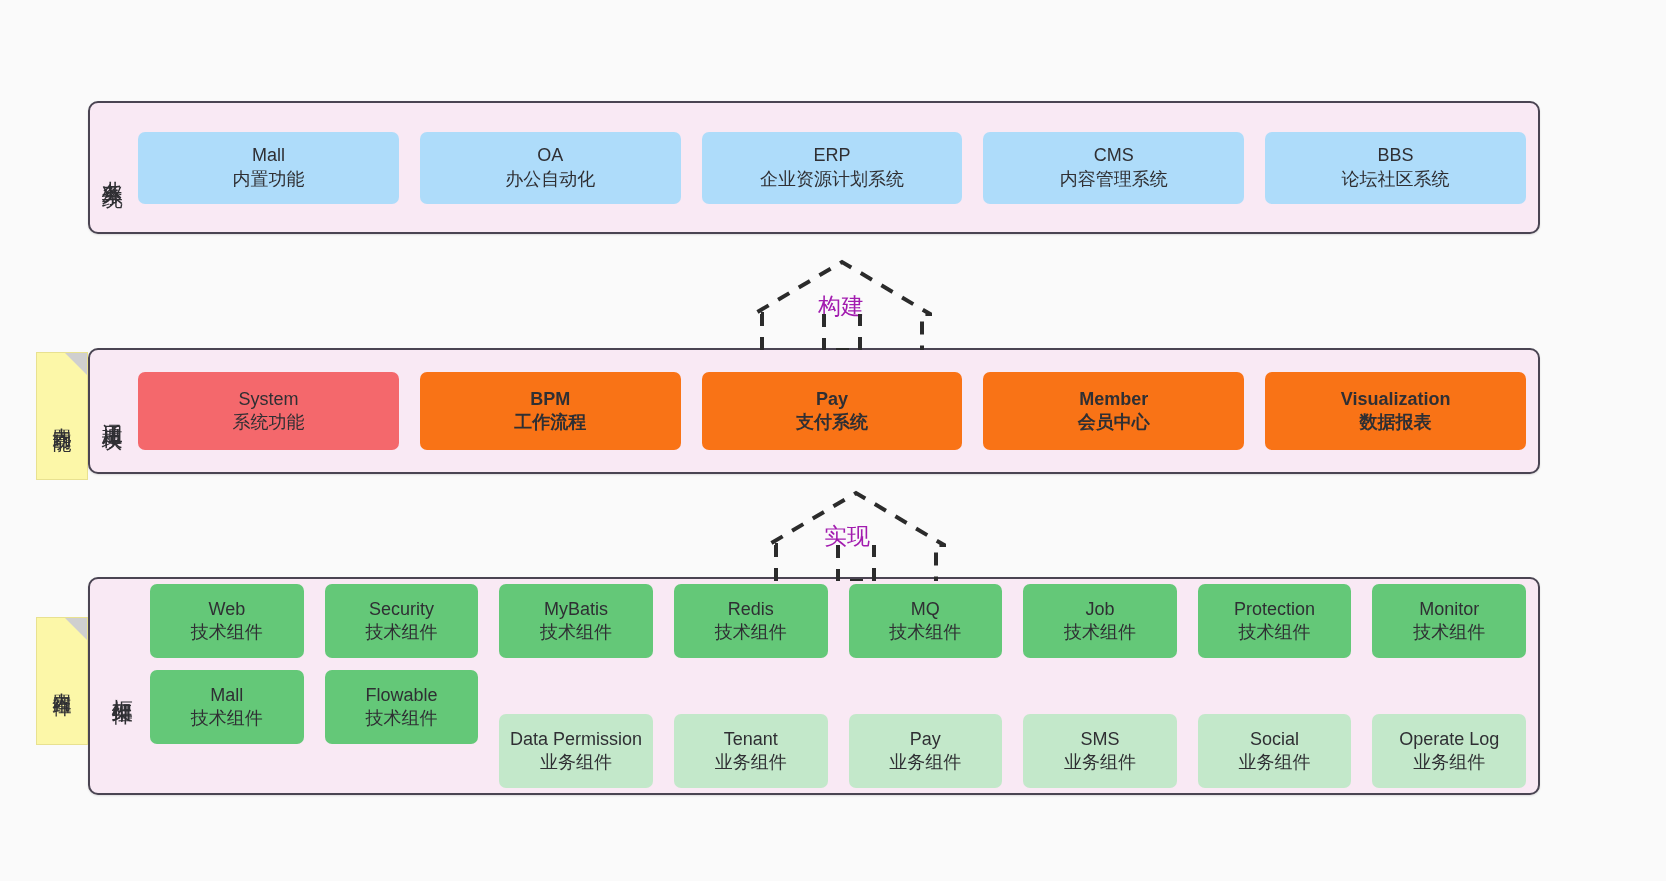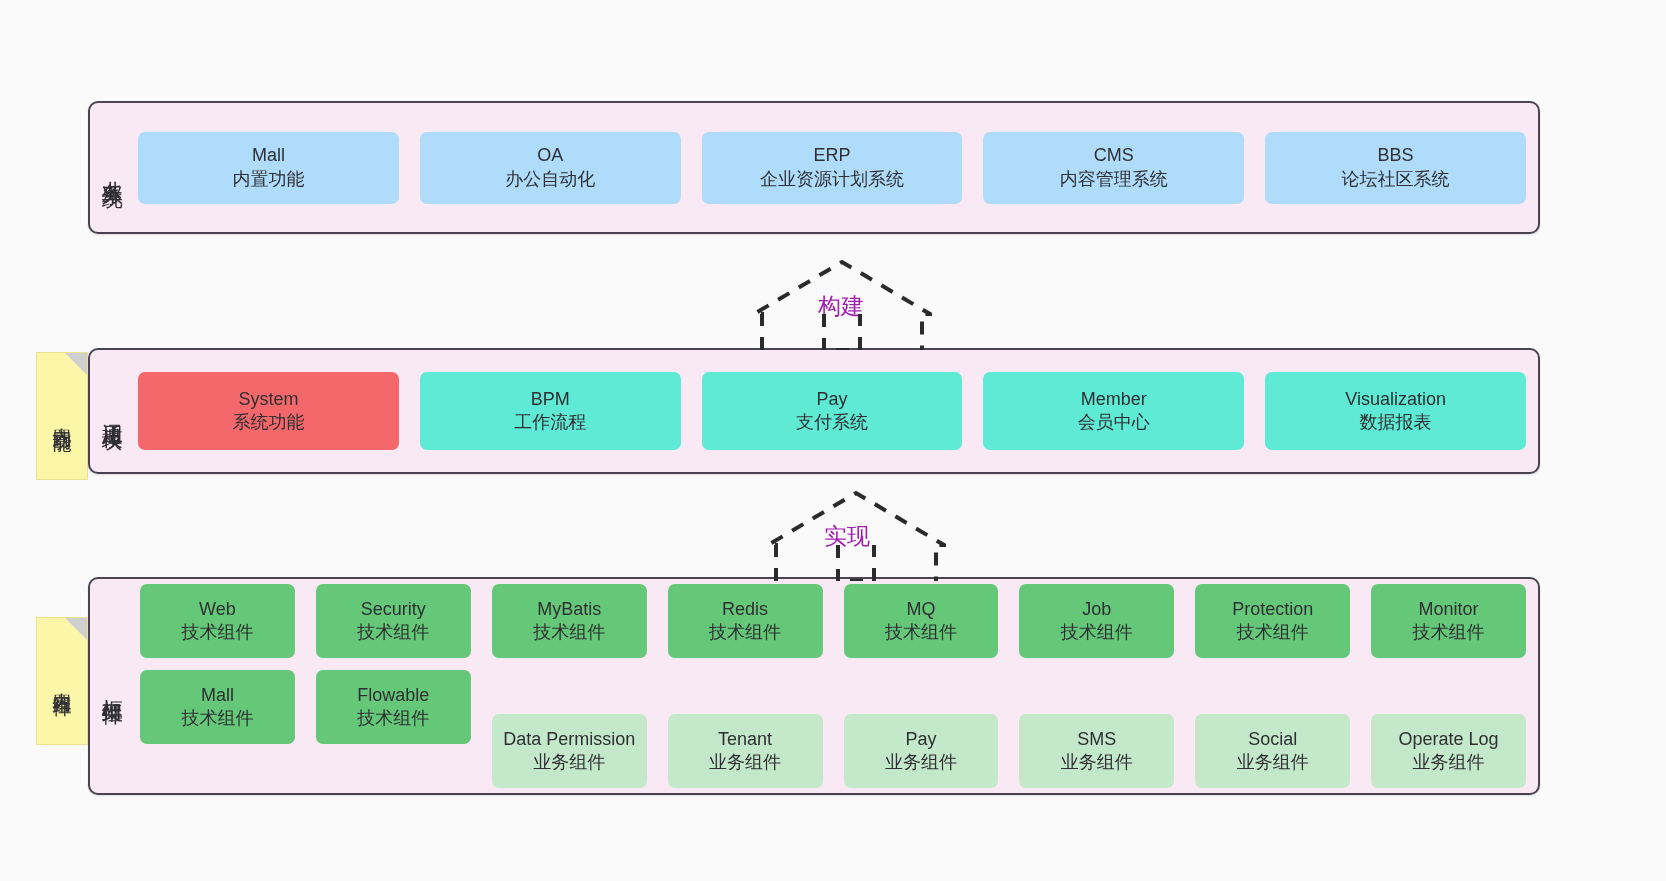--- a/index.html
+++ b/index.html
@@ -72,28 +72,28 @@
     padding: 4px 2px;
     box-sizing: border-box;
   }
   .cell .l1 { white-space: nowrap; }
   .cell .l2 { white-space: nowrap; }
   .cell.wrap .l1 { white-space: normal; }
 
   
   .c-blue        { background: #aedcfa; }
   .c-red         { background: #f4686c; }
-  .c-pink        { background: #5eead4; }
+  .c-pink        { background: #f97316; font-weight: bold; }
   .c-green       { background: #64c878; }
   .c-lightgreen  { background: #c3e8ca; margin-top: 44px; }
 
   
   #layer-business  { left: 88px;  top: 101px; width: 1452px; height: 133px; }
   #layer-common    { left: 88px;  top: 348px; width: 1452px; height: 126px; }
-  #layer-framework { left: 88px;  top: 577px; width: 1452px; height: 218px; }
+  #layer-framework { left: 88px;  top: 577px; width: 1452px; height: 218px; padding-left: 10px; }
 
   #layer-business .layer-body  { padding-top: 0; }
   #layer-business .cell  { height: 72px; }
   #layer-common .cell    { height: 78px; }
   #layer-framework .cell { height: 74px; }
   #layer-framework .layer-body { gap: 12px; padding-left: 6px; }
 
   
   .note {
     position: absolute;

